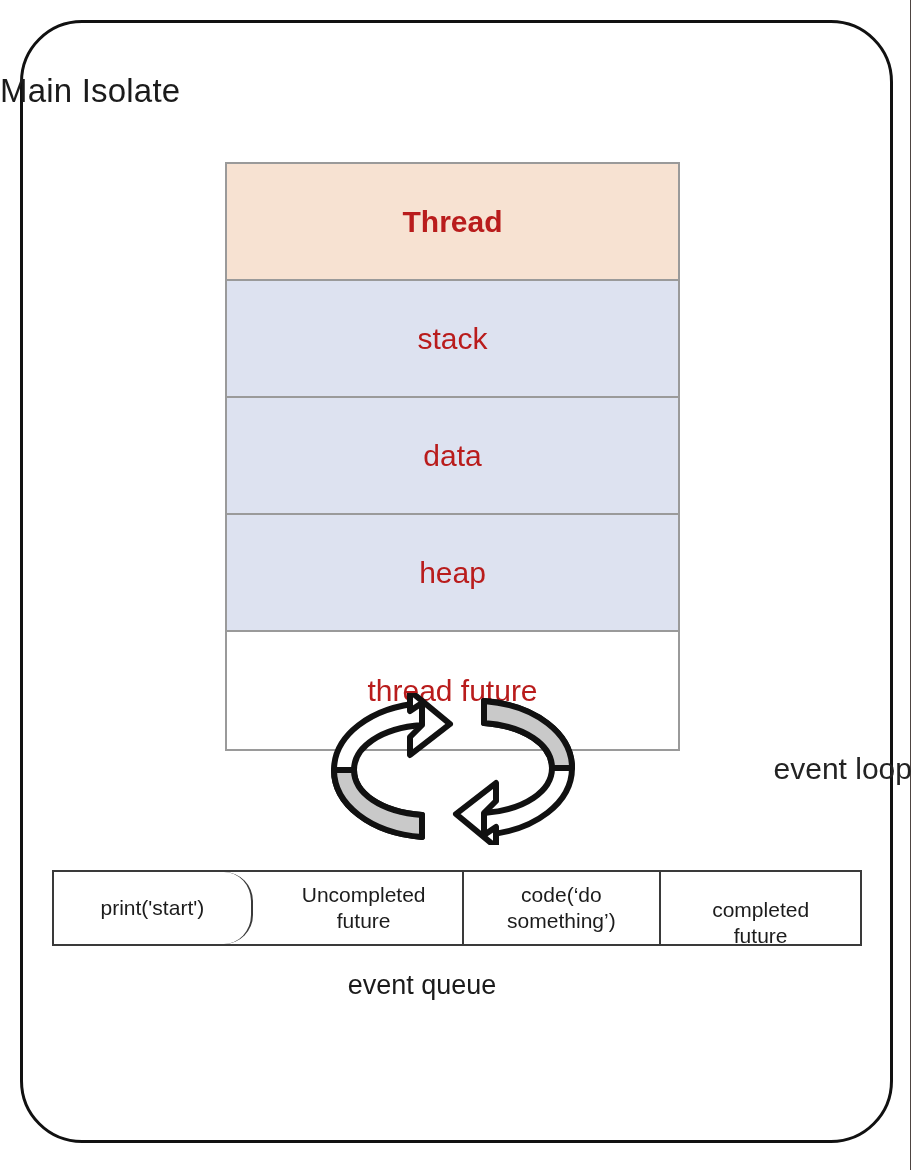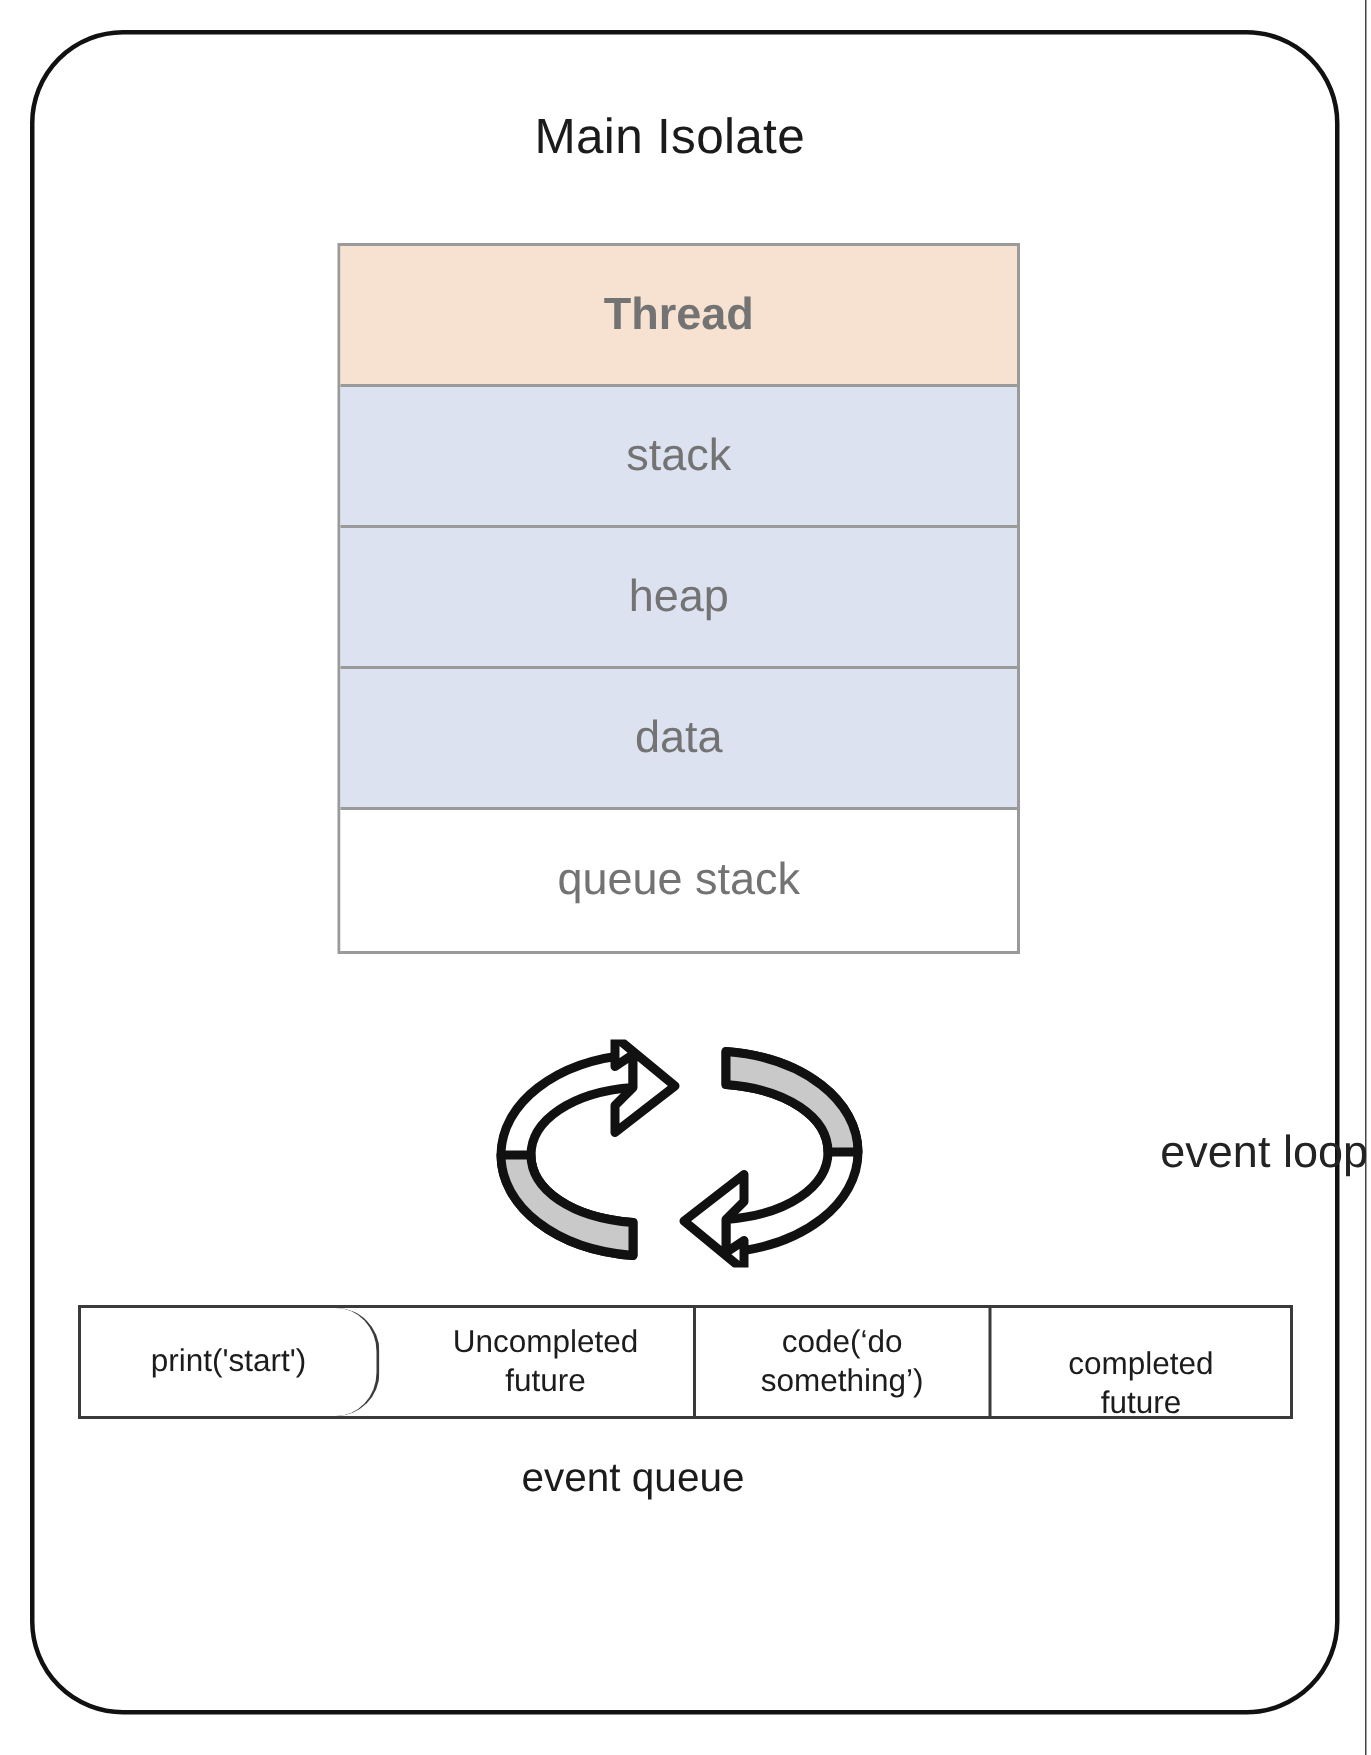--- a/index.html
+++ b/index.html
@@ -43,44 +43,43 @@
     border-radius: 62px;
     box-sizing: border-box;
     background: transparent;
   }
 
   .isolate-title {
     position: absolute;
     left: 0;
     top: 72px;
     width: 893px;
-    text-align: center;
     font-size: 33px;
     color: #1b1b1b;
     letter-spacing: .2px;
   }
 
   
   .thread-table {
     position: absolute;
     left: 225px;
     top: 162px;
     width: 455px;
     border: 2px solid #9a9a9a;
     box-sizing: border-box;
     background: #ffffff;
   }
   .thread-row {
     box-sizing: border-box;
-    height: 94px;
+    height: 117px;
     display: flex;
     align-items: center;
     justify-content: center;
     font-size: 30px;
-    color: #737373;
+    color: #b91c1c;
     border-bottom: 2px solid #9a9a9a;
   }
   .thread-row:last-child {
     border-bottom: none;
   }
   .thread-row.head {
     background: #f7e2d2;
     font-weight: bold;
     font-size: 30px;
   }
@@ -171,23 +170,23 @@
 
   <div class="edge-line"></div>
 
   <div class="isolate-box"></div>
 
   <div class="isolate-title">Main Isolate</div>
 
   <div class="thread-table">
     <div class="thread-row head">Thread</div>
     <div class="thread-row mem">stack</div>
+    <div class="thread-row mem">data</div>
     <div class="thread-row mem">heap</div>
-    <div class="thread-row mem">data</div>
-    <div class="thread-row stack">queue stack</div>
+    <div class="thread-row stack">thread future</div>
   </div>
 
   <div class="event-loop">
     <svg viewBox="0 0 270 152" xmlns="http://www.w3.org/2000/svg">
 
       <g>
         <path d="M 99 14
                  C 52 14, 14 42, 14 76
                  C 14 110, 52 138, 99 138
                  L 99 152

